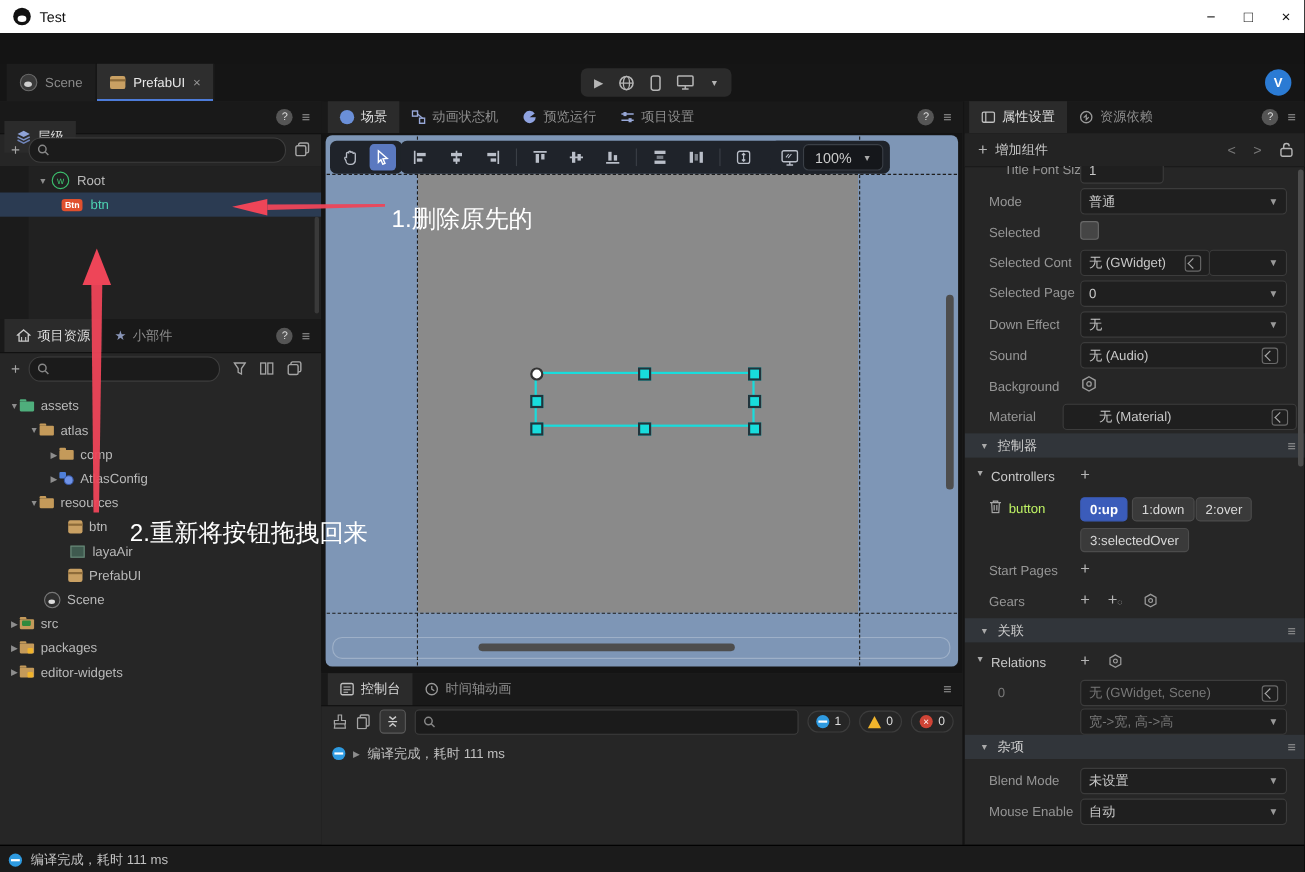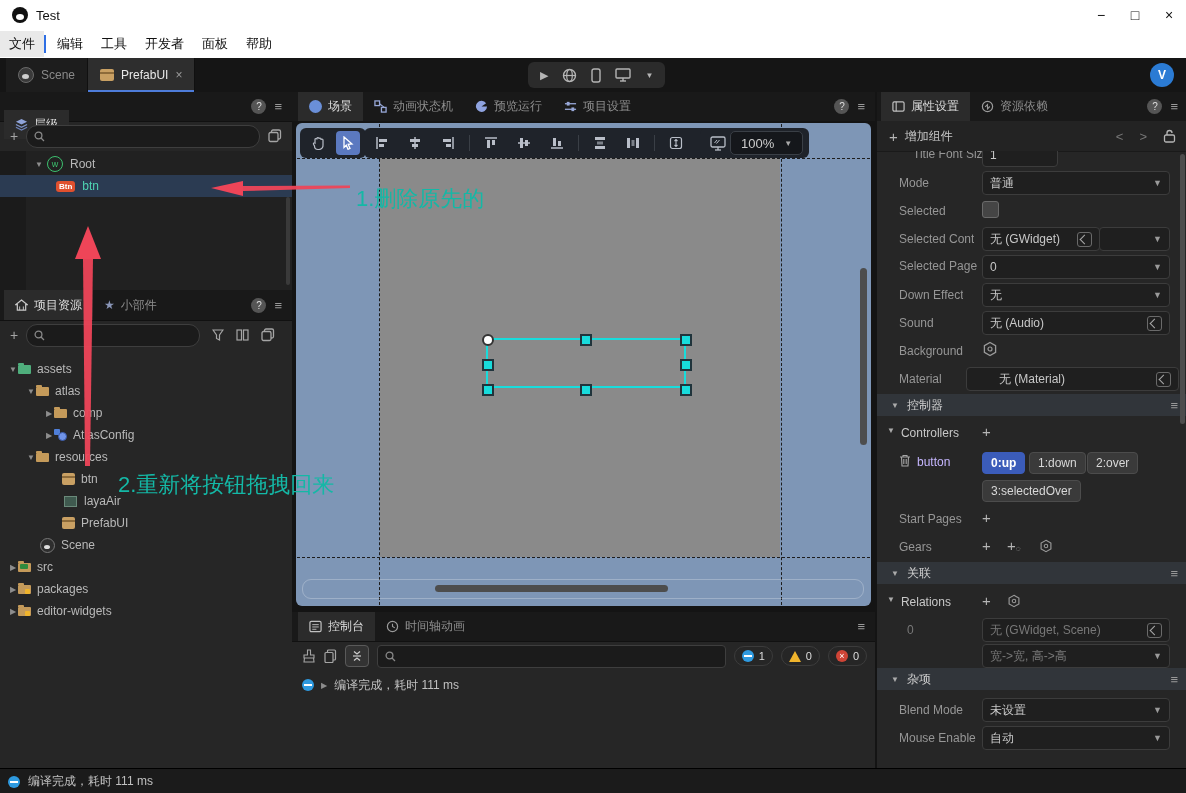--- a/index.html
+++ b/index.html
@@ -77,48 +77,39 @@
   .field .dd{color:#9a9a9a;font-size:9px;}
   .picker{width:13px;height:13px;border:1px solid #6a6a6a;border-radius:3px;position:relative;flex:0 0 13px;}
   .picker:after{content:"";position:absolute;left:3px;top:3px;width:6px;height:6px;border-left:1px solid #aaa;border-bottom:1px solid #aaa;transform:rotate(45deg);}
   .sechdr{position:absolute;left:0;width:100%;height:22px;background:#31353a;display:flex;align-items:center;gap:8px;padding-left:14px;box-sizing:border-box;color:#cfcfcf;}
   .chip{position:absolute;height:20px;border-radius:4px;background:#3a3a3a;border:1px solid #4c4c4c;color:#d8d8d8;font-size:12px;display:flex;align-items:center;padding:0 8px;}
   .chip.sel{background:#3b5cba;border-color:#3b5cba;color:#fff;font-weight:bold;}
   .plus{color:#b5b5b5;font-size:15px;line-height:1;}
   .checkbox{position:absolute;width:15px;height:15px;background:#454545;border:1px solid #6a6a6a;border-radius:3px;}
   .dim{color:#787878;}
   
-  .anno{position:absolute;color:#14b8a6;font-size:22px;font-weight:500;white-space:nowrap;}
+  .anno{position:absolute;color:#ffffff;font-size:22px;font-weight:500;white-space:nowrap;}
   
   .sb{position:absolute;background:#4d4d4d;border-radius:4px;}
   .statusrow{display:flex;align-items:center;gap:8px;padding-left:8px;height:100%;}
 </style>
 </head>
 <body>
 
 <div id="app">
 
   <div class="abs row" id="titlebar">
     <div class="appicon"></div>
     <div style="font-size:13px;">Test</div>
     <div style="flex:1"></div>
     <div class="winbtn">−</div>
     <div class="winbtn">□</div>
     <div class="winbtn">×</div>
   </div>
 
-  <div class="abs row" id="menubar">
-    <div class="menu-item first">文件</div>
-    <div class="menu-caret"></div>
-    <div class="menu-item">编辑</div>
-    <div class="menu-item">工具</div>
-    <div class="menu-item">开发者</div>
-    <div class="menu-item">面板</div>
-    <div class="menu-item">帮助</div>
-  </div>
 
   <div class="abs row" id="headerbar">
     <div class="doctab" style="margin-left:6px;">
       <span class="scene-ico"></span>
       <span>Scene</span>
     </div>
     <div class="doctab active">
       <span class="box-ico"></span>
       <span>PrefabUI</span>
       <span style="color:#9a9a9a;">×</span>
@@ -618,21 +609,21 @@
       </div>
       <div class="prow-label" style="top:275px;left:10px;color:#c8c8c8;display:flex;gap:6px;max-width:120px;">
           <span style="font-size:8px;color:#aaa;">▼</span>
           <span>Controllers</span>
         </div>
       <span class="plus abs" style="left:105px;top:273px;">+</span>
 
       <svg class="abs" style="left:22px;top:303px;" width="12" height="13" viewBox="0 0 12 13">
           <path d="M1 3 L11 3 M4 3 V1.5 L8 1.5 V3 M2.5 3 L3 12 L9 12 L9.5 3 M4.8 5 V10 M7.2 5 V10" fill="none" stroke="#a5a5a5" stroke-width="1.1"></path>
         </svg>
-      <div class="prow-label" style="top:304px;left:40px;color:#c4b5fd;">button</div>
+      <div class="prow-label" style="top:304px;left:40px;color:#bef264;">button</div>
       <div class="chip sel" style="left:105px;top:301px;">0:up</div>
       <div class="chip" style="left:152px;top:301px;">1:down</div>
       <div class="chip" style="left:210px;top:301px;">2:over</div>
       <div class="chip" style="left:105px;top:329px;">3:selectedOver</div>
 
       <div class="prow-label" style="top:361px;">Start Pages</div>
       <span class="plus abs" style="left:105px;top:359px;">+</span>
 
       <div class="prow-label" style="top:389px;">Gears</div>
       <span class="plus abs" style="left:105px;top:387px;">+</span>

